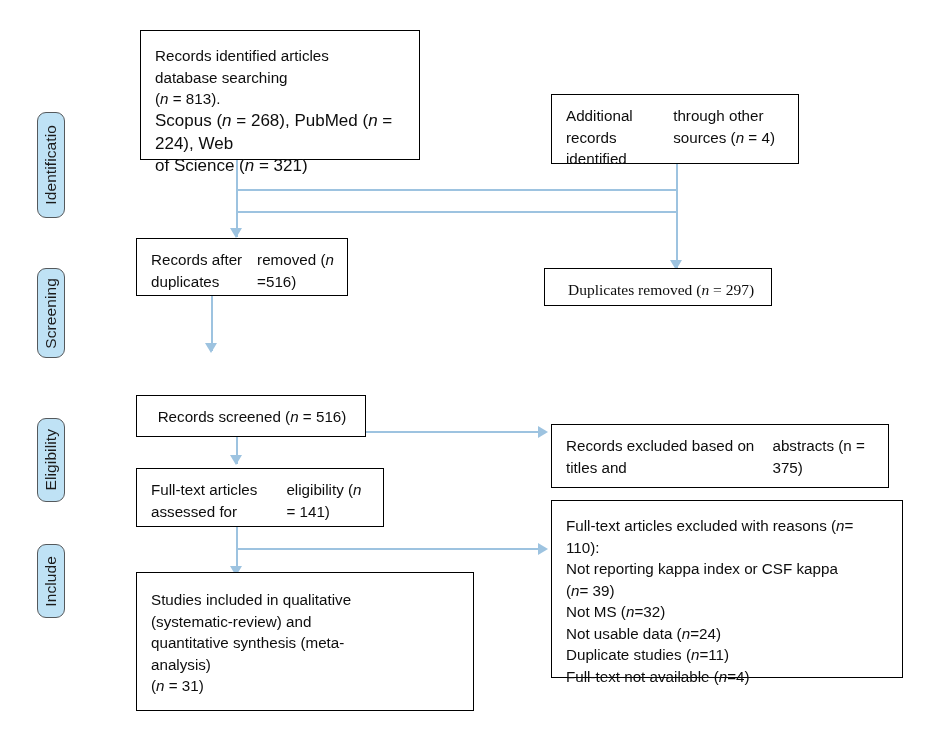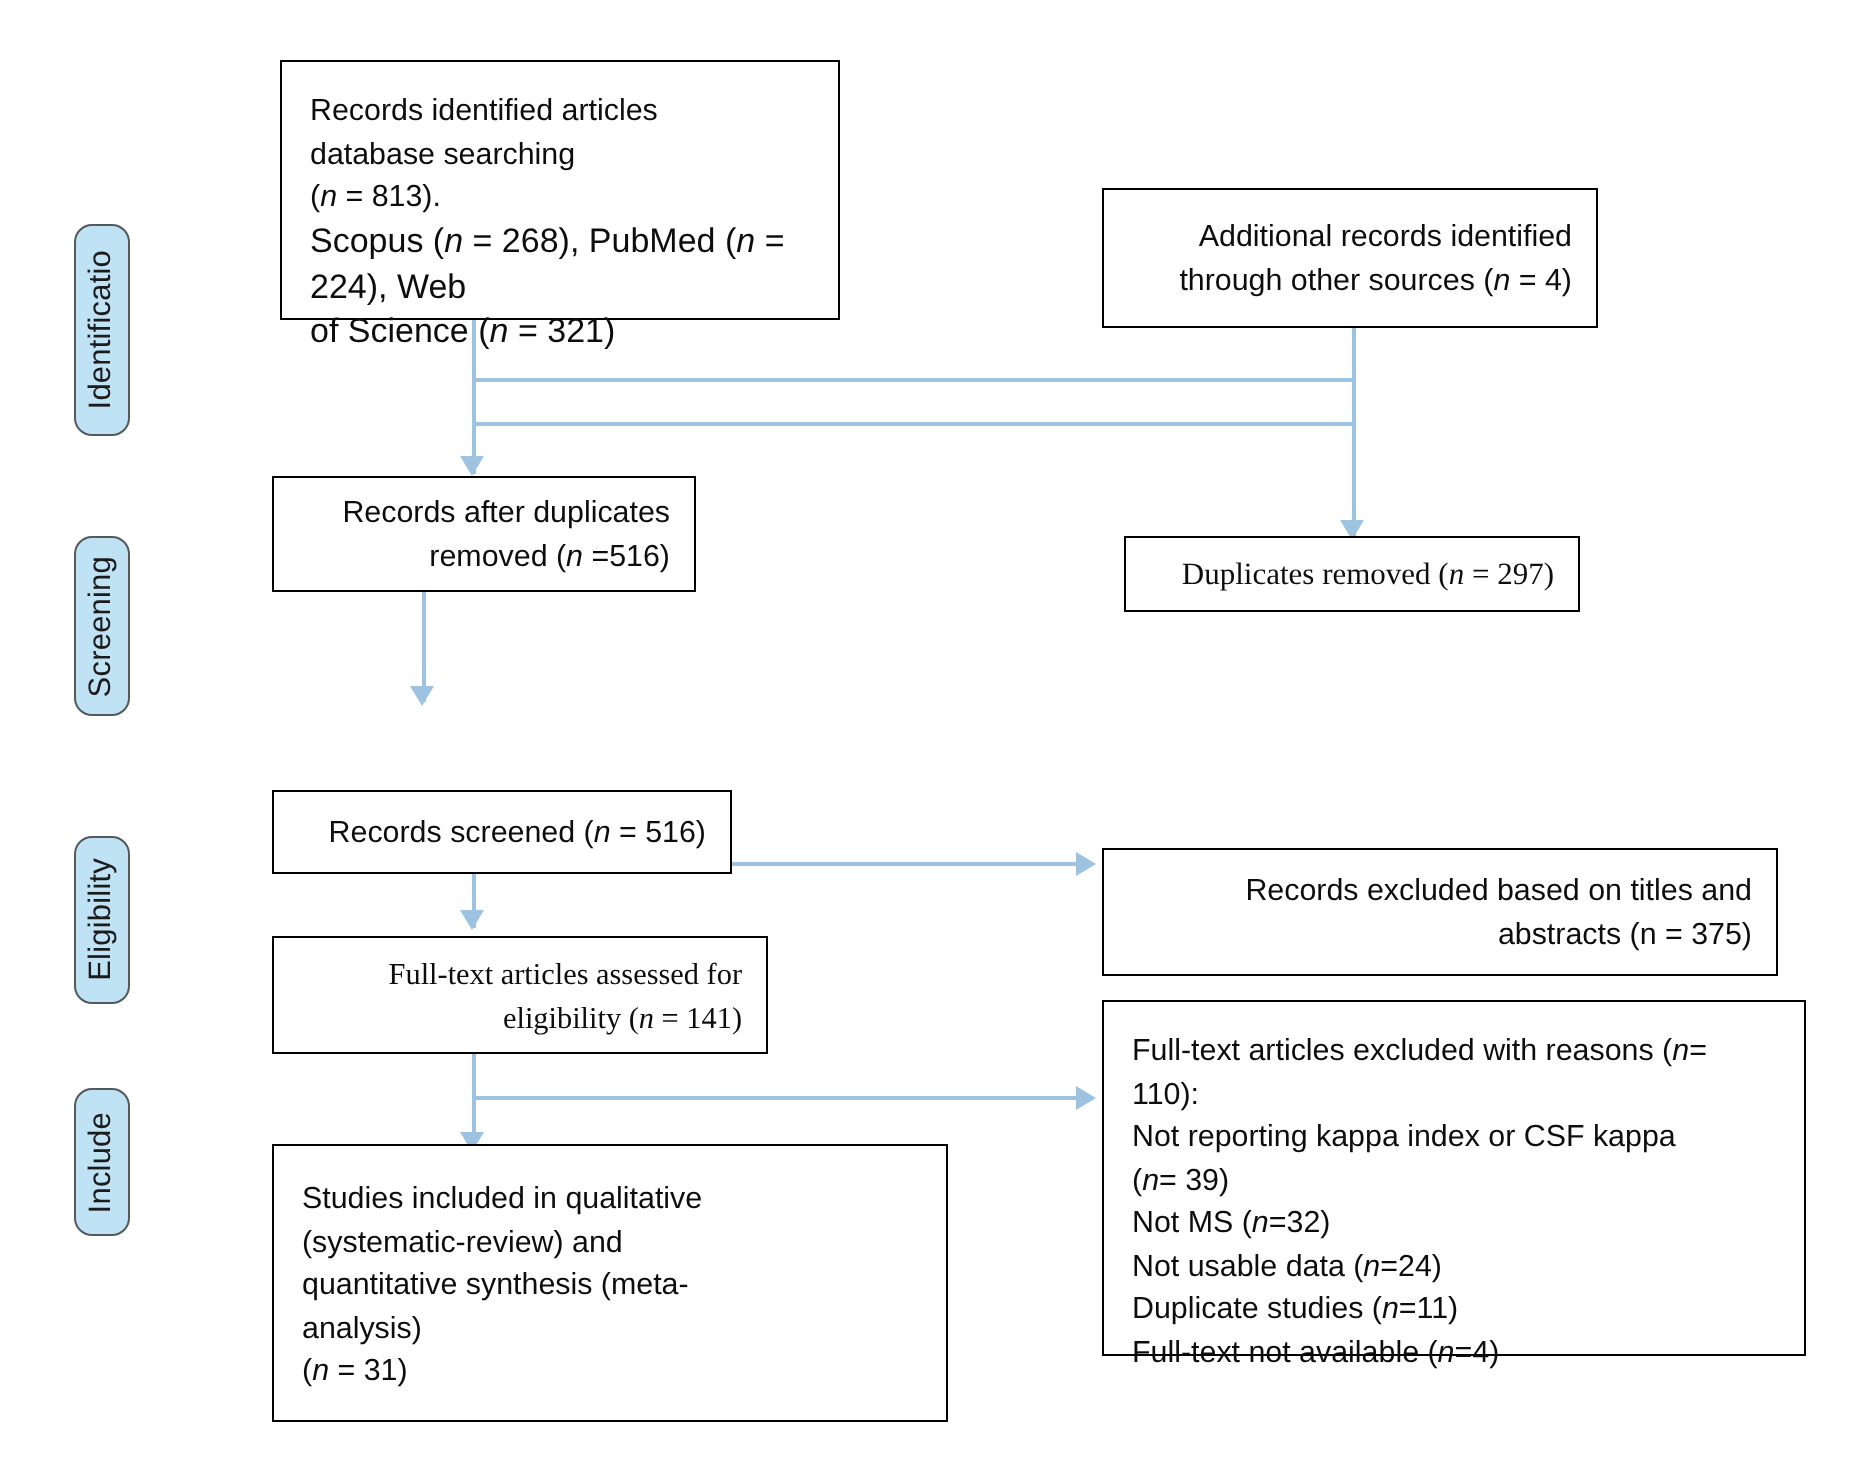--- a/index.html
+++ b/index.html
@@ -57,23 +57,21 @@
   .box .line.small {
     font-size: 17px;
     line-height: 1.34;
   }
   .box .line.serif {
     font-family: "Liberation Serif", serif;
     font-size: 15.5px;
   }
   .box.vcenter {
     display: flex;
-    flex-direction: column;
     justify-content: center;
-    align-items: flex-end;
   }
   i { font-style: italic; }
 
   
   .conn {
     position: absolute;
     background: #9dc3e0;
   }
   .vline { width: 1.6px; }
   .hline { height: 1.6px; }
@@ -147,34 +145,34 @@
   <div class="box vcenter" style="left:551px; top:94px; width:248px; height:70px;">
     <div class="line">Additional records identified</div>
     <div class="line">through other sources (<i>n</i> = 4)</div>
   </div>
 
   <div class="box vcenter" style="left:136px; top:238px; width:212px; height:58px;">
     <div class="line">Records after duplicates</div>
     <div class="line">removed (<i>n</i> =516)</div>
   </div>
 
-  <div class="box vcenter" style="left:562px; top:268px; width:228px; height:38px; padding-left:18px;">
+  <div class="box vcenter" style="left:544px; top:268px; width:228px; height:38px; padding-left:18px;">
     <div class="line serif">Duplicates removed (<i>n</i> = 297)</div>
   </div>
 
   <div class="box vcenter" style="left:136px; top:354px; width:230px; height:42px;margin-top:41px;">
     <div class="line">Records screened (<i>n</i> = 516)</div>
   </div>
 
   <div class="box vcenter" style="left:551px; top:404px; width:338px; height:64px;margin-top:20px;">
     <div class="line">Records excluded based on titles and</div>
     <div class="line">abstracts (n = 375)</div>
   </div>
 
-  <div class="box vcenter" style="left:136px; top:468px; width:248px; height:59px;font-family:Liberation Serif, serif;">
+  <div class="box vcenter" style="left:136px; top:468px; width:248px; height:59px;">
     <div class="line">Full-text articles assessed for</div>
     <div class="line">eligibility (<i>n</i> = 141)</div>
   </div>
 
   <div class="box" style="left:551px; top:500px; width:352px; height:178px; padding-top:14px;">
     <div class="line">Full-text articles excluded with reasons (<i>n</i>=</div>
     <div class="line">110):</div>
     <div class="line">Not reporting kappa index or CSF kappa</div>
     <div class="line">(<i>n</i>= 39)</div>
     <div class="line">Not MS (<i>n</i>=32)</div>

